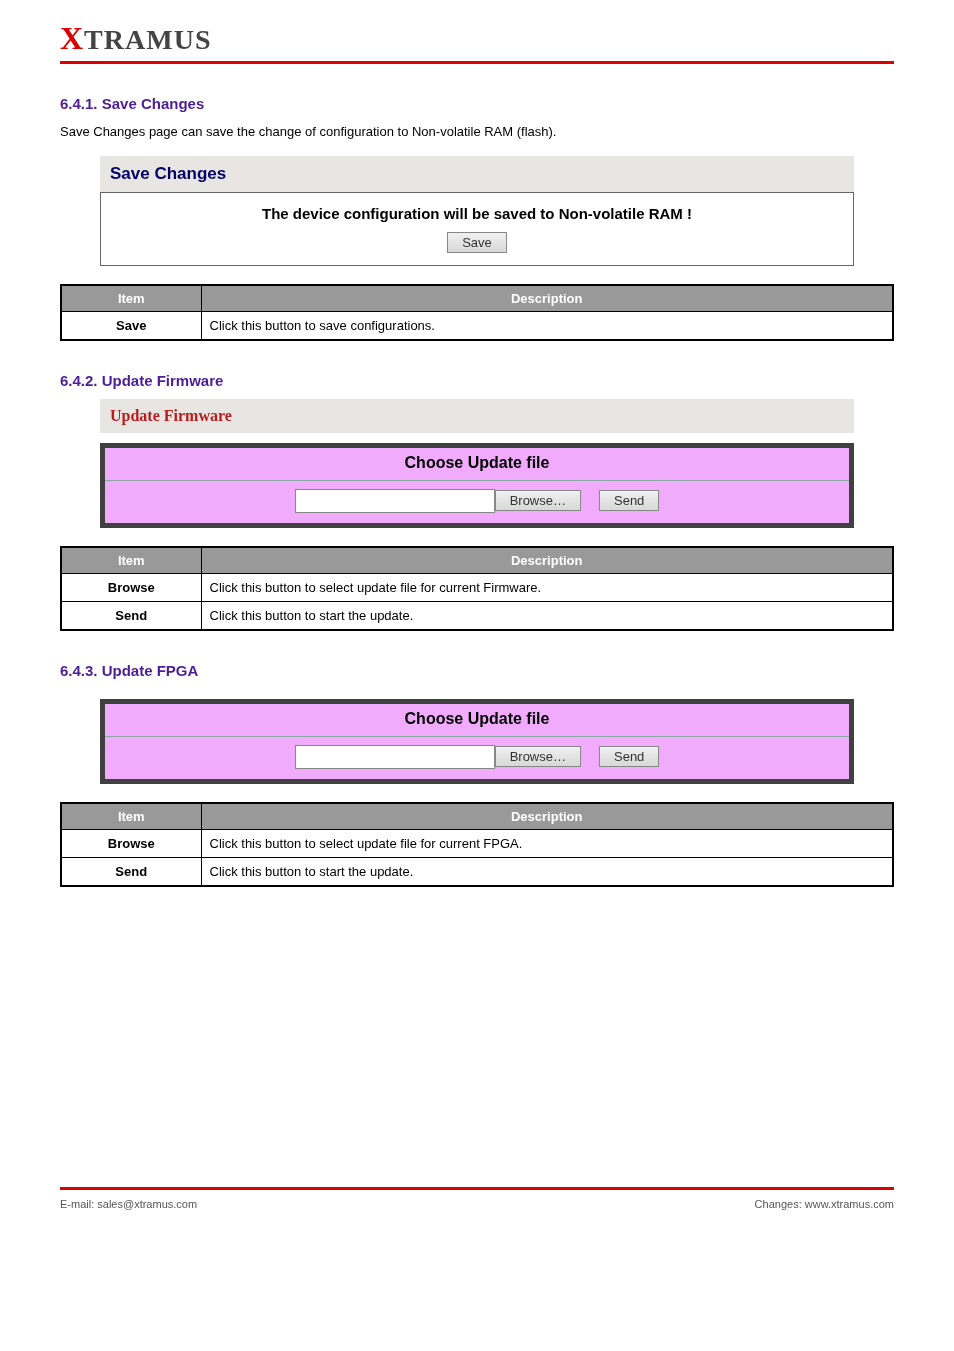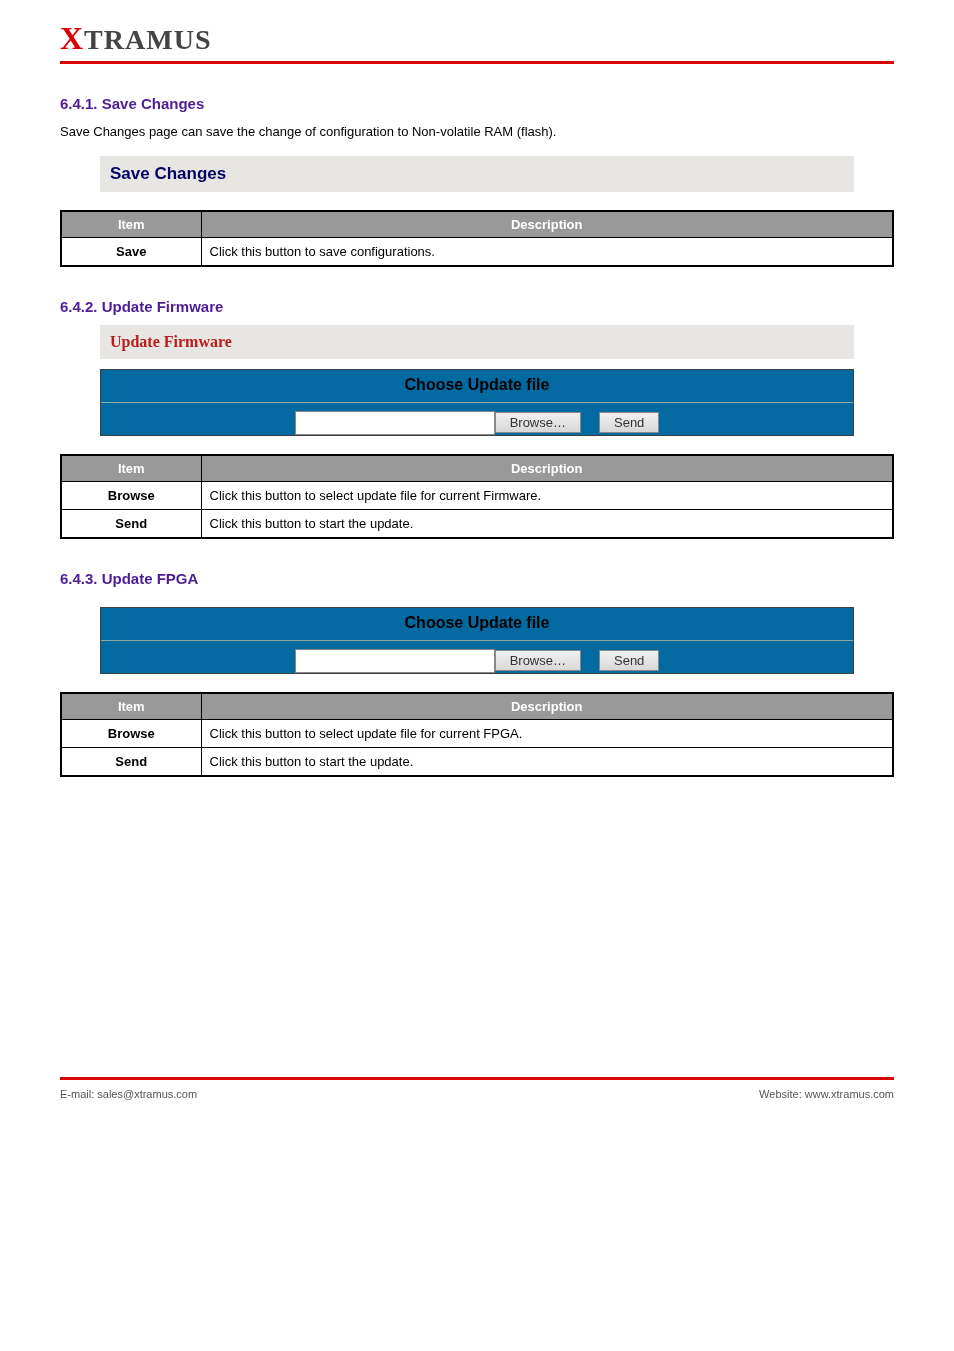--- a/index.html
+++ b/index.html
@@ -96,24 +96,24 @@
     border: 1px solid #000;
     padding: 6px 8px;
     vertical-align: top;
   }
   .desc-table td.key {
     width: 140px;
     font-weight: bold;
     text-align: center;
   }
   .file-box {
-    border: 1px solid #404040;
-    text-align: center;
-    padding: 0 0 0 0;
-    background: #0369a1;
+    border: 5px solid #404040;
+    text-align: center;
+    padding: 0 0 10px 0;
+    background: #f0abfc;
   }
   .file-box-title {
     font-weight: bold;
     font-size: 16px;
     padding: 6px 0 8px 0;
     border-bottom: 1px solid #88aaa0;
     margin-bottom: 8px;
   }
   .file-row {
     display: inline-flex;
@@ -146,20 +146,24 @@
   <div class="logo">
     <span class="x">X</span><span>TRAMUS</span>
   </div>
   <hr class="red-hr">
 
   <div class="section-number">6.4.1. Save Changes</div>
   <div class="body-text">Save Changes page can save the change of configuration to Non-volatile RAM (flash).</div>
 
   <div class="ui-panel">
     <div class="panel-title">Save Changes</div>
+    <div class="save-box">
+      <div class="save-box-msg">The device configuration will be saved to Non-volatile RAM !</div>
+      <button class="btn">Save</button>
+    </div>
   </div>
 
   <table class="desc-table">
     <tbody>
         <tr>
       <th>Item</th>
       <th>Description</th>
     </tr>
     <tr>
       <td class="key">Save</td>
@@ -228,16 +232,16 @@
     </tr>
     <tr>
       <td class="key">Send</td>
       <td>Click this button to start the update.</td>
     </tr>
   </tbody>
     </table>
 
   <div class="footer">
     <span>E-mail: sales@xtramus.com</span>
-    <span>Website: www.xtramus.com</span>
+    <span>Changes: www.xtramus.com</span>
   </div>
 
 </div>
 
 </body></html>

